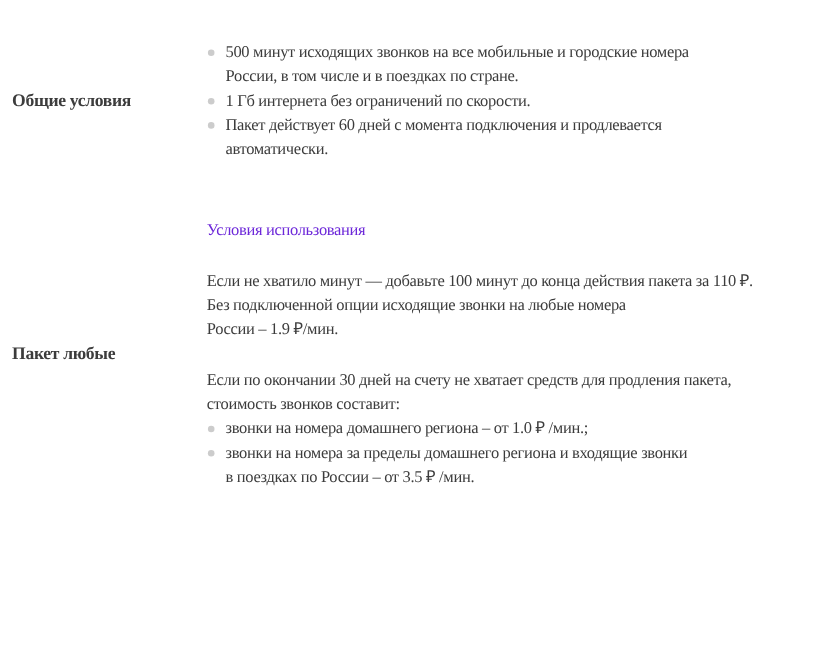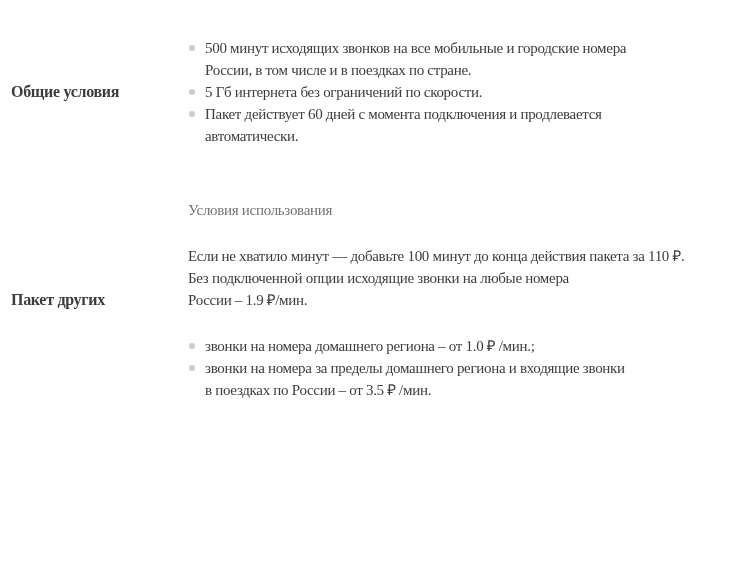--- a/index.html
+++ b/index.html
@@ -68,61 +68,63 @@
     background: #cccccc;
   }
   .bullet-text {
     white-space: pre-line;
   }
   .link-row {
     margin: 0 0 24px;
   }
   .muted-link {
     display: inline-block;
-    color: #737373;
+    color: #6d28d9;
     text-decoration: none;
     cursor: pointer;
   }
 </style>
 </head>
 <body>
 
 <div class="page">
 
   <section class="row first">
     <h3 class="label">Общие условия</h3>
     <div class="content">
       <ul class="bullets">
         <li>
           <span class="bullet-dot"></span>
           <span class="bullet-text">500 минут исходящих звонков на все мобильные и городские номера
 России, в том числе и в поездках по стране.</span>
         </li>
         <li>
           <span class="bullet-dot"></span>
-          <span class="bullet-text">5 Гб интернета без ограничений по скорости.</span>
+          <span class="bullet-text">1 Гб интернета без ограничений по скорости.</span>
         </li>
         <li>
           <span class="bullet-dot"></span>
           <span class="bullet-text">Пакет действует 60 дней с момента подключения и продлевается
 автоматически.</span>
         </li>
       </ul>
     </div>
   </section>
 
   <section class="row">
-    <h3 class="label">Пакет других</h3>
+    <h3 class="label">Пакет любые</h3>
     <div class="content">
       <div class="link-row">
         <a class="muted-link">Условия использования</a>
       </div>
       <p class="gap-below" style="margin-bottom:24px;">Если не хватило минут — добавьте 100 минут до конца действия пакета за 110 ₽.
 Без подключенной опции исходящие звонки на любые номера
 России – 1.9 ₽/мин.</p>
+      <p>Если по окончании 30 дней на счету не хватает средств для продления пакета,
+стоимость звонков составит:</p>
       <ul class="bullets">
         <li>
           <span class="bullet-dot"></span>
           <span class="bullet-text">звонки на номера домашнего региона – от 1.0 ₽ /мин.;</span>
         </li>
         <li>
           <span class="bullet-dot"></span>
           <span class="bullet-text">звонки на номера за пределы домашнего региона и входящие звонки
 в поездках по России – от 3.5 ₽ /мин.</span>
         </li>

